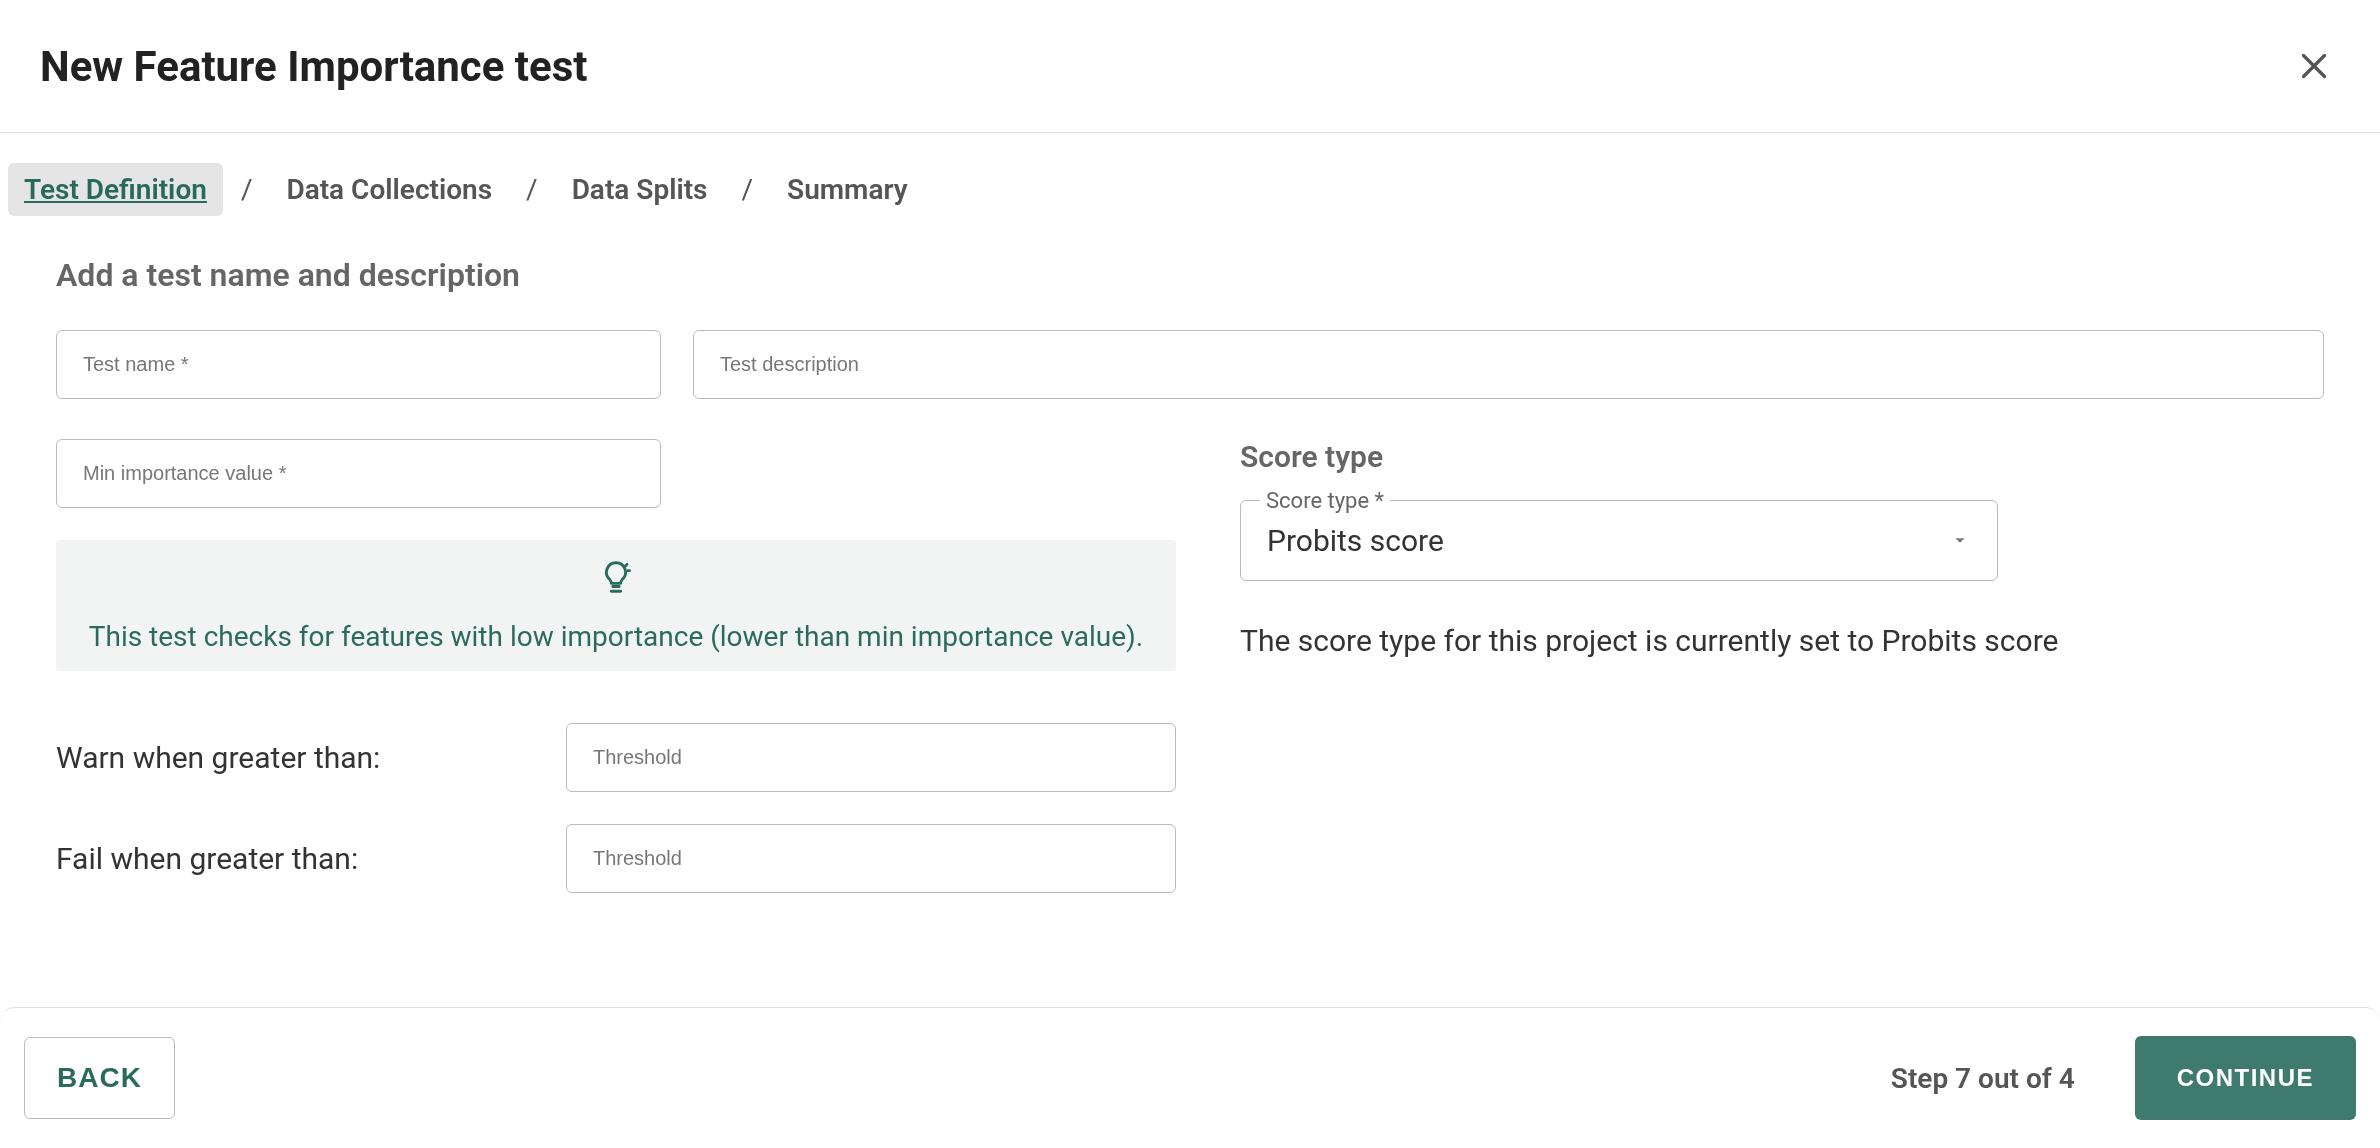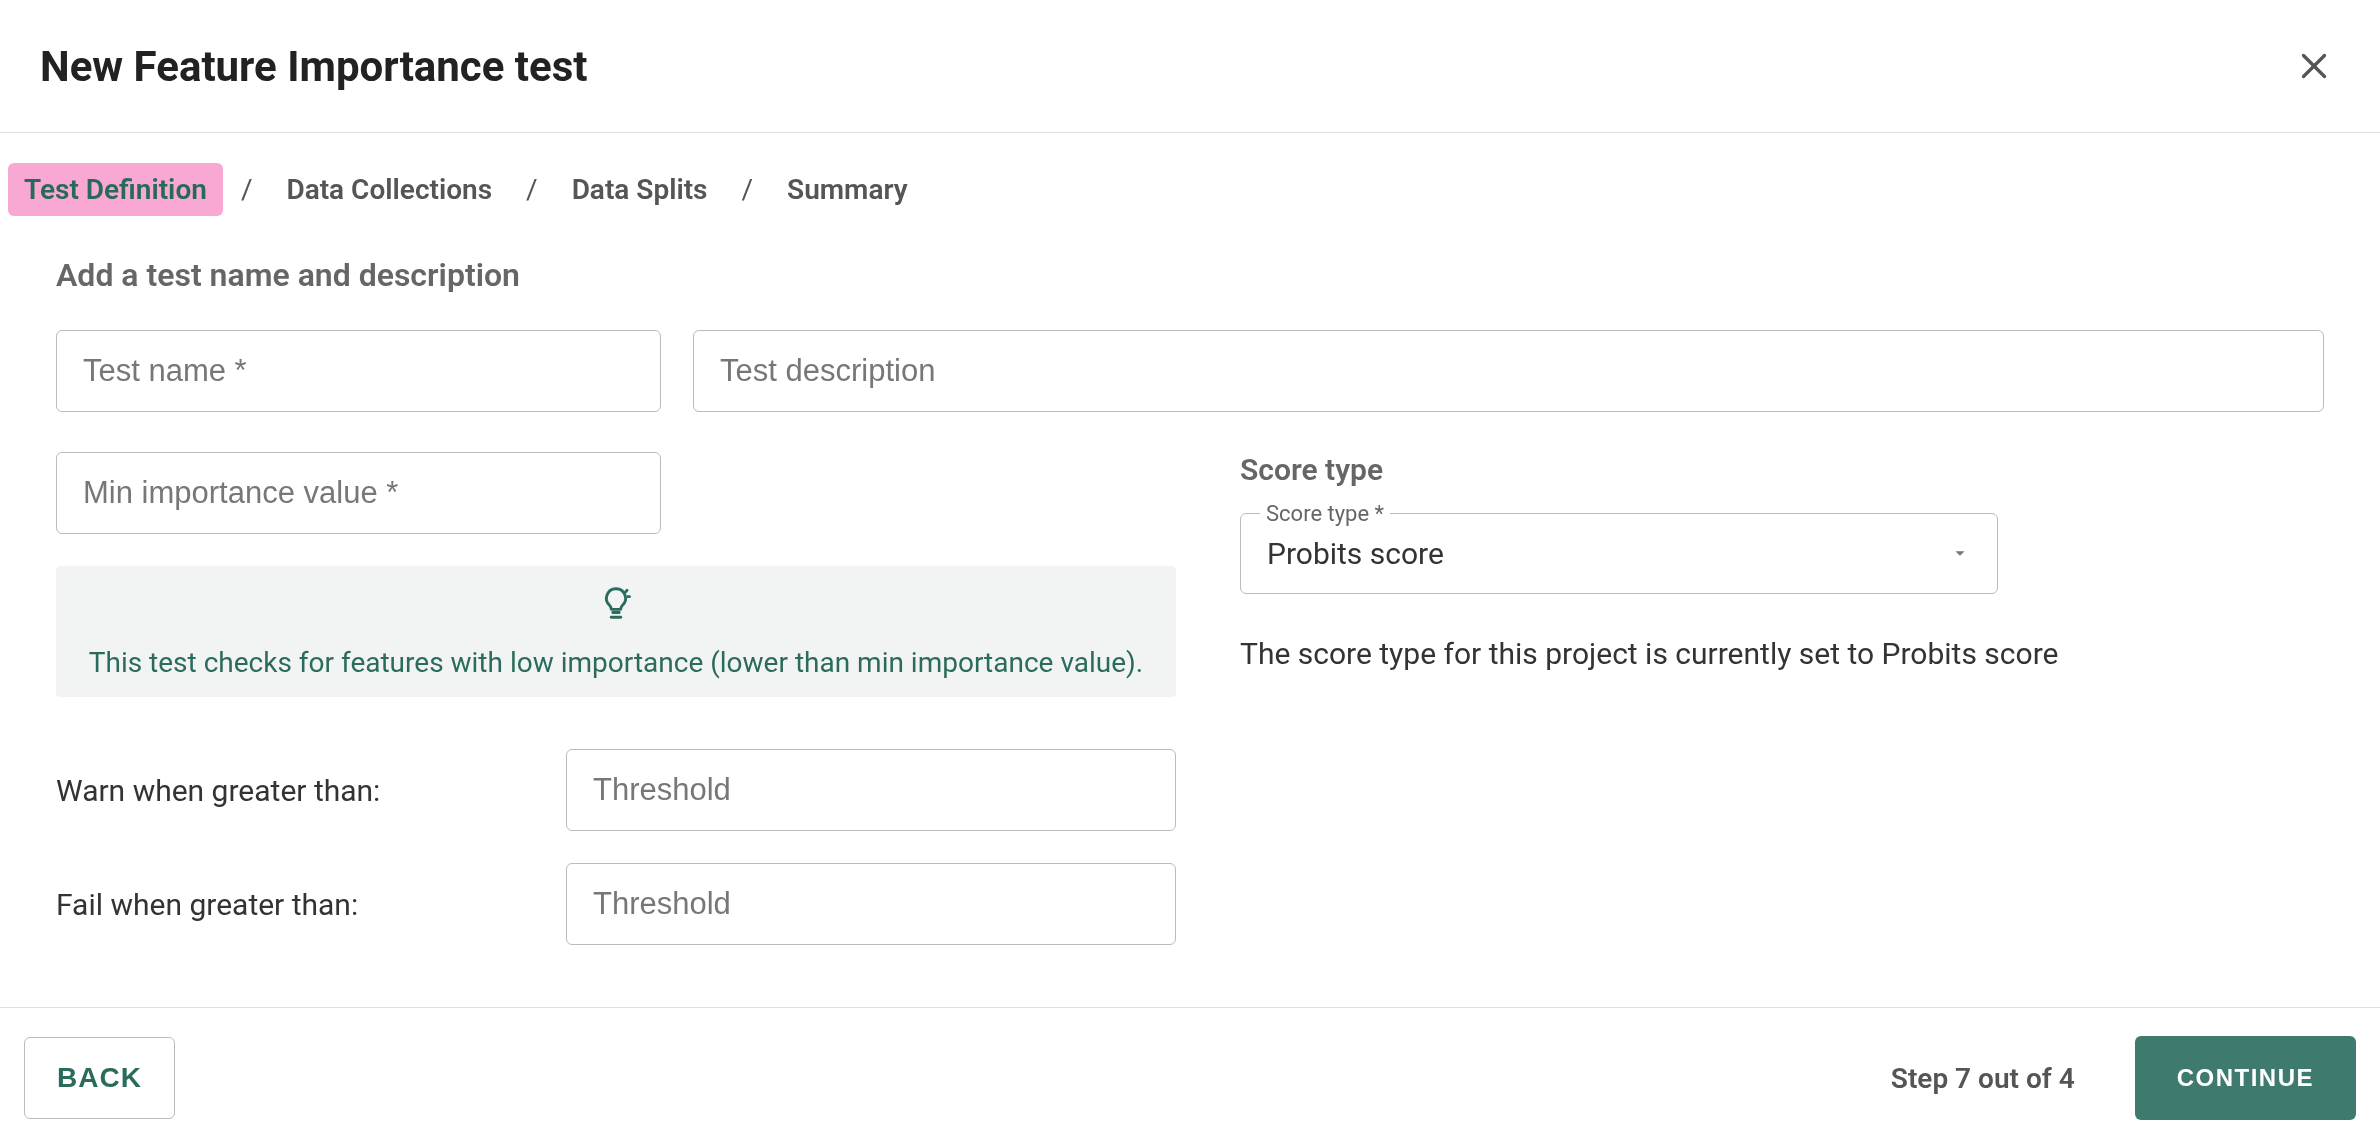--- a/index.html
+++ b/index.html
@@ -42,22 +42,23 @@
   }
   .breadcrumb-item {
     font-size: 28px;
     font-weight: 600;
     color: #555;
     padding: 10px 16px;
     border-radius: 6px;
     cursor: pointer;
   }
   .breadcrumb-item.active {
-    background: #f9a8d4;
+    background: #e5e5e5;
     color: #286a5a;
+    text-decoration: underline;
   }
   .breadcrumb-sep {
     font-size: 28px;
     color: #555;
   }
 
   .content {
     padding: 10px 56px 40px 56px;
   }
 
@@ -71,21 +72,21 @@
   .row {
     display: flex;
     gap: 32px;
     margin-bottom: 40px;
   }
 
   .input {
     border: 1px solid #bbb;
     border-radius: 6px;
     padding: 22px 26px;
-    font-size: 31px;
+    font-size: 20px;
     color: #0f766e;
     background: #fff;
     width: 100%;
   }
   .input::placeholder { color: #777; }
 
   .name-input-wrap { width: 605px; flex-shrink: 0; }
   .desc-input-wrap { flex: 1; }
 
   .two-col {
@@ -169,20 +170,21 @@
     position: absolute;
     left: 0;
     right: 0;
     bottom: 0;
     border-top: 1px solid #e0e0e0;
     padding: 28px 24px;
     display: flex;
     align-items: center;
     justify-content: space-between;
     background: #fff;
+    border-radius: 15px;
   }
   .back-btn {
     border: 1px solid #bbb;
     background: #fff;
     color: #2b6b5e;
     font-size: 28px;
     font-weight: 600;
     padding: 24px 32px;
     border-radius: 6px;
     cursor: pointer;

